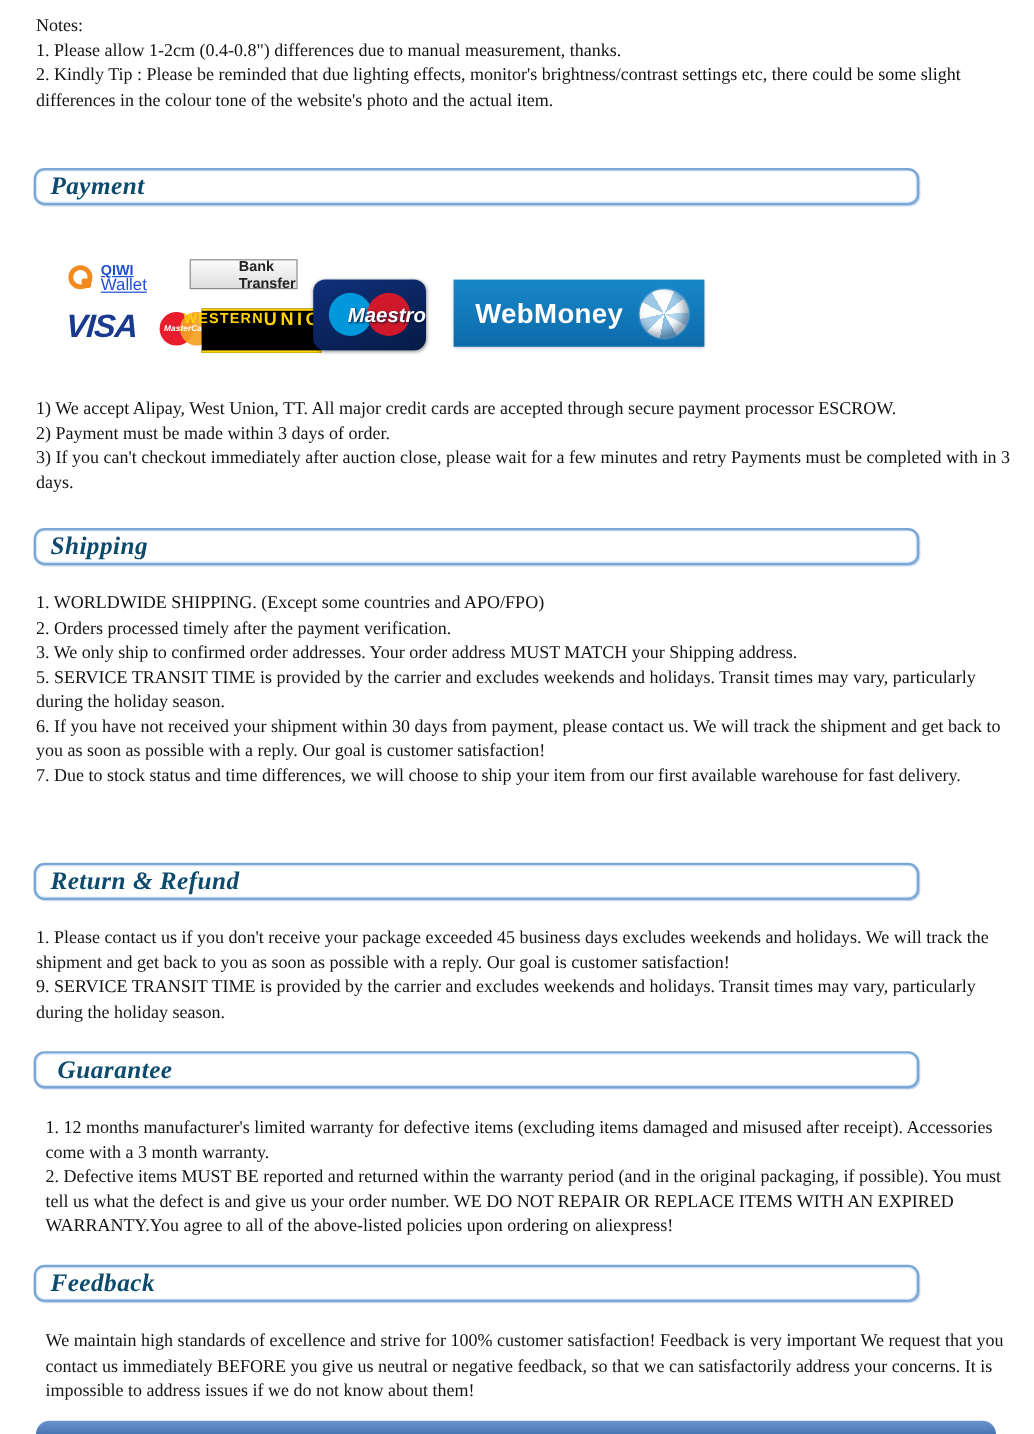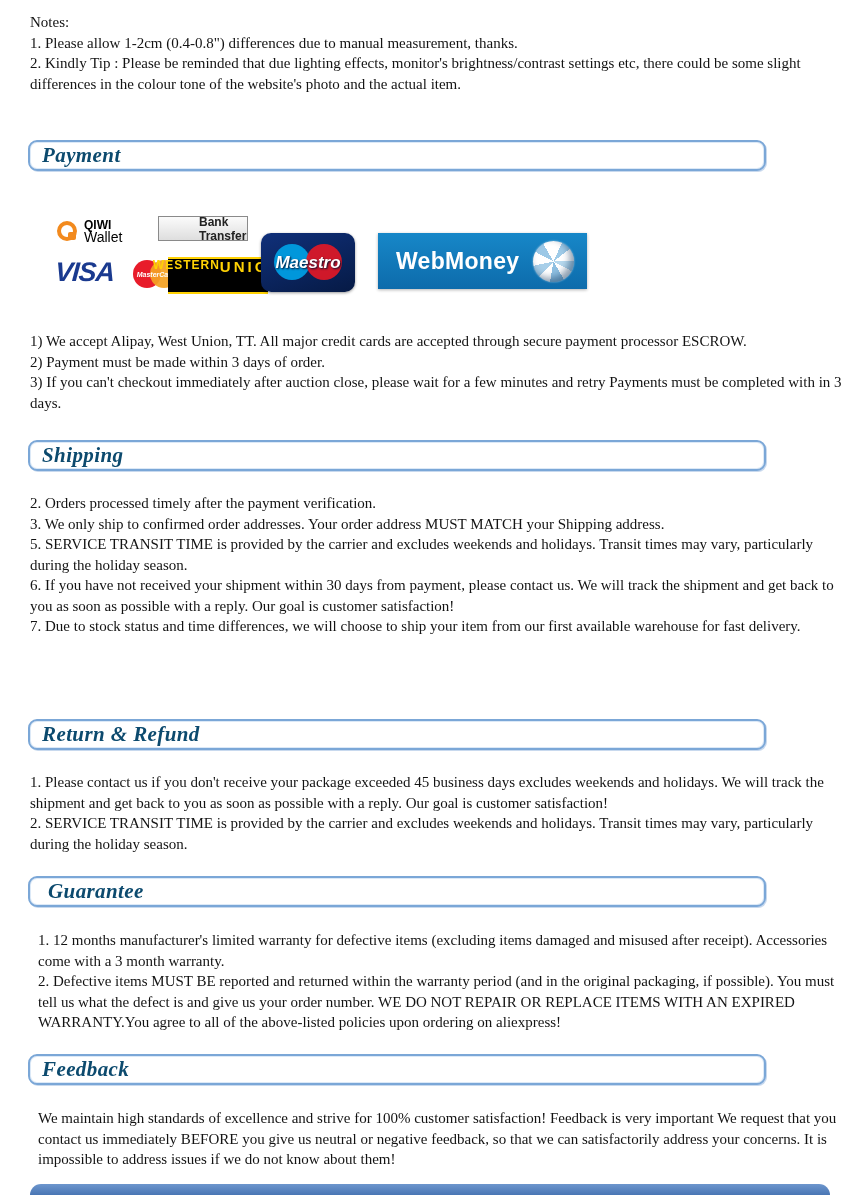--- a/index.html
+++ b/index.html
@@ -53,21 +53,21 @@
     background: #fff; display: flex; align-items: center; gap: 7px; padding-left: 6px;
   }
   .qiwi-icon {
     width: 20px; height: 20px; border: 4px solid #f28a1e; border-radius: 50%;
     position: relative; flex: 0 0 auto;
   }
   .qiwi-icon::after {
     content: ""; position: absolute; right: -3px; bottom: -3px;
     width: 8px; height: 8px; background: #f28a1e; border-radius: 2px;
   }
-  .qiwi-text { display: flex; flex-direction: column; font-family: "Liberation Sans", sans-serif; color: #000000; }
+  .qiwi-text { display: flex; flex-direction: column; font-family: "Liberation Sans", sans-serif; color: #1d4ed8; text-decoration: underline; }
   .qiwi-text .q1 { font-weight: bold; font-size: 12px; line-height: 12px; }
   .qiwi-text .q2 { font-size: 14px; line-height: 12px; }
 
   .bank {
     position: absolute; left: 113px; top: 11px; width: 90px; height: 25px;
     background: linear-gradient(#fbfbfb, #dedede);
     border: 1px solid #8a8a8a;
     display: flex; align-items: center; justify-content: center;
     font-family: "Liberation Sans", sans-serif; font-size: 12px; font-weight: bold; color: #222; padding-left: 40px;
   }
@@ -98,21 +98,21 @@
 
   .maestro {
     position: absolute; left: 216px; top: 28px; width: 94px; height: 59px;
     background: linear-gradient(160deg, #10307a, #061a45);
     border-radius: 10px; overflow: hidden;
     box-shadow: 0 1px 3px rgba(0,0,0,.4);
   }
   .maestro .cb { position: absolute; left: 13px; top: 11px; width: 36px; height: 36px; background: #0097db; border-radius: 50%; }
   .maestro .cr { position: absolute; right: 13px; top: 11px; width: 36px; height: 36px; background: #e11826; border-radius: 50%; opacity: 0.92; }
   .maestro .label {
-    position: absolute; top: 20px; left: 0; width: 100%; text-align: center;
+    position: absolute; top: 20px; left: 0; width: 100%; text-align: right;
     color: #fff; font-family: "Liberation Sans", sans-serif; font-style: italic; font-weight: bold; font-size: 17px;
     text-shadow: 1px 1px 2px #001030;
   }
 
   .wm {
     position: absolute; left: 333px; top: 28px; width: 209px; height: 56px;
     background: linear-gradient(#1787c8, #0d6bab);
     display: flex; align-items: center;
     box-shadow: 0 1px 3px rgba(0,0,0,.3);
   }
@@ -184,34 +184,35 @@
     <p>1) We accept Alipay, West Union, TT. All major credit cards are accepted through secure payment processor ESCROW.</p>
     <p>2) Payment must be made within 3 days of order.</p>
     <p>3) If you can't checkout immediately after auction close, please wait for a few minutes and retry Payments must be completed with in 3 days.</p>
   </div>
 
   <div class="section-header" style="top:440px">
     <span class="section-title">Shipping</span>
   </div>
 
   <div class="text-block" style="top:493px">
+    <p>1. WORLDWIDE SHIPPING. (Except some countries and APO/FPO)</p>
     <p>2. Orders processed timely after the payment verification.</p>
     <p>3. We only ship to confirmed order addresses. Your order address MUST MATCH your Shipping address.</p>
     <p>5. SERVICE TRANSIT TIME is provided by the carrier and excludes weekends and holidays. Transit times may vary, particularly during the holiday season.</p>
     <p>6. If you have not received your shipment within 30 days from payment, please contact us. We will track the shipment and get back to you as soon as possible with a reply. Our goal is customer satisfaction!</p>
     <p>7. Due to stock status and time differences, we will choose to ship your item from our first available warehouse for fast delivery.</p>
   </div>
 
   <div class="section-header" style="top:719px">
     <span class="section-title">Return &amp; Refund</span>
   </div>
 
   <div class="text-block" style="top:772px">
     <p>1. Please contact us if you don't receive your package exceeded 45 business days excludes weekends and holidays. We will track the shipment and get back to you as soon as possible with a reply. Our goal is customer satisfaction!</p>
-    <p>2. SERVICE TRANSIT TIME is provided by the carrier and excludes weekends and holidays. Transit times may vary, particularly during the holiday season.</p>
+    <p>9. SERVICE TRANSIT TIME is provided by the carrier and excludes weekends and holidays. Transit times may vary, particularly during the holiday season.</p>
   </div>
 
   <div class="section-header" style="top:876px">
     <span class="section-title" style="margin-left:18px">Guarantee</span>
   </div>
 
   <div class="text-block indented" style="top:930px">
     <p>1. 12 months manufacturer's  limited warranty for defective items (excluding items damaged and misused after receipt). Accessories come with a  3  month  warranty.</p>
     <p>2. Defective items MUST BE reported and returned within the warranty period (and in the original packaging, if possible). You must tell us what the defect is and give us your order number. WE DO NOT REPAIR OR REPLACE ITEMS WITH AN EXPIRED WARRANTY.You agree to all of the above-listed policies upon ordering on aliexpress!</p>
   </div>

